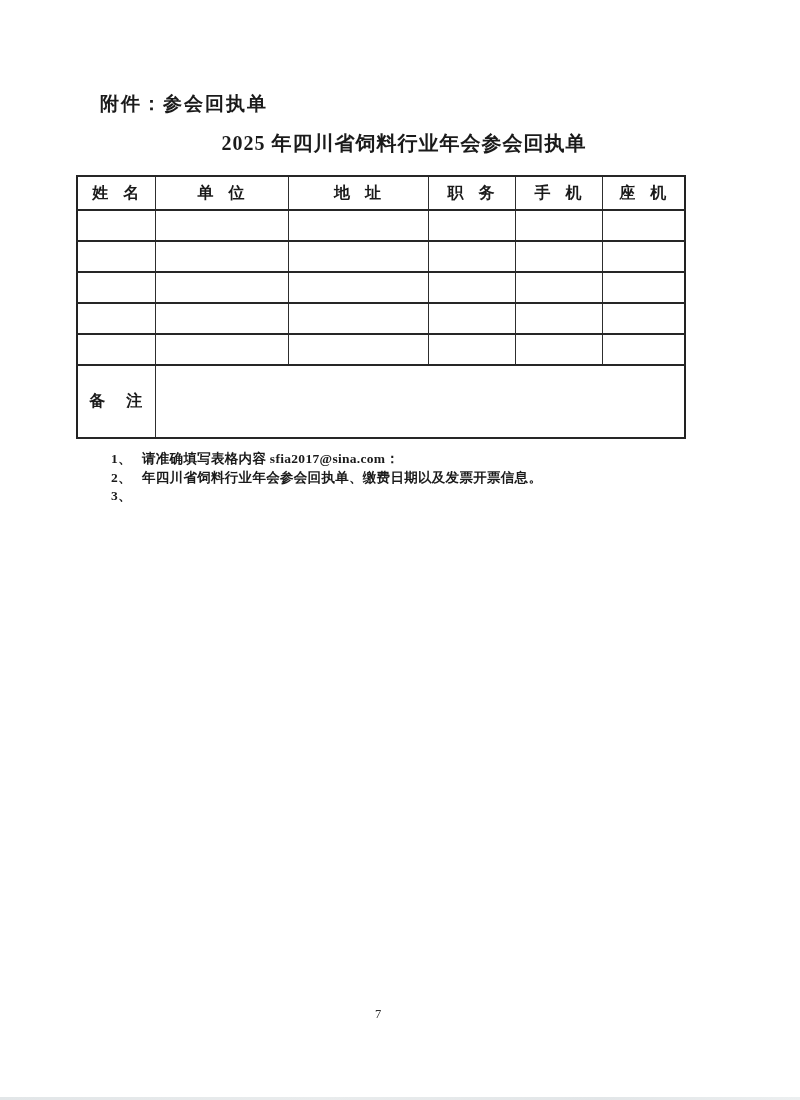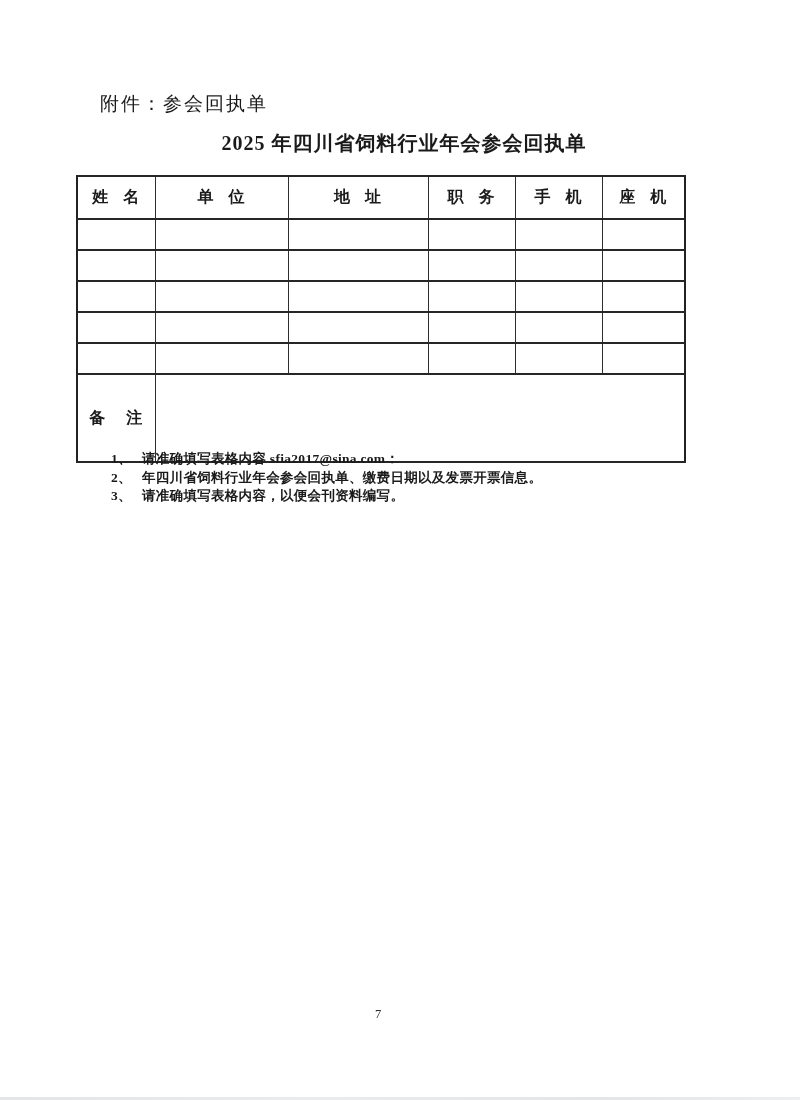--- a/index.html
+++ b/index.html
@@ -16,21 +16,21 @@
   }
   .page {
     position: absolute; inset: 0;
     background: #ffffff;
   }
   .attachment-heading {
     position: absolute;
     left: 100px; top: 91px;
     margin: 0;
     font-size: 19px;
-    font-weight: normal;
+    font-weight: bold;
     letter-spacing: 2px;
     white-space: nowrap;
   }
   .form-title {
     position: absolute;
     left: 0; top: 130px;
     width: 808px;
     margin: 0;
     text-align: center;
     font-size: 20px;
@@ -48,31 +48,31 @@
   }
   table.reply-table th,
   table.reply-table td {
     border-left: 1px solid #2e2e2e;
     border-right: 1px solid #2e2e2e;
     border-top: 2px solid #262626;
     border-bottom: 2px solid #262626;
     padding: 0;
   }
   table.reply-table th {
-    height: 43px;
+    height: 34px;
     font-size: 16px;
     font-weight: bold;
     text-align: center;
     vertical-align: middle;
     word-spacing: 9px;
     letter-spacing: 1px;
   }
   table.reply-table tr.data-row td { height: 31px; }
   table.reply-table td.remark-label-cell {
-    height: 88px;
+    height: 73px;
     font-size: 16px;
     font-weight: bold;
     text-align: center;
     vertical-align: middle;
     word-spacing: 15px;
     letter-spacing: 1px;
   }
   .notes {
     position: absolute;
     left: 111px; top: 450px;
@@ -181,21 +181,20 @@
     <div class="note-item">
       <span class="note-num">1、</span>
       <span class="note-text">请准确填写表格内容 sfia2017@sina.com：</span>
     </div>
     <div class="note-item">
       <span class="note-num">2、</span>
       <span class="note-text">年四川省饲料行业年会参会回执单、缴费日期以及发票开票信息。</span>
     </div>
     <div class="note-item">
       <span class="note-num">3、</span>
-      <span class="note-text">请准确填写表格内容，以便会刊资料编写。</span>
     </div>
   </div>
 
   <div class="page-number">7</div>
 
   <div class="page-edge-divider"></div>
 
 </div>
 
 </body></html>

